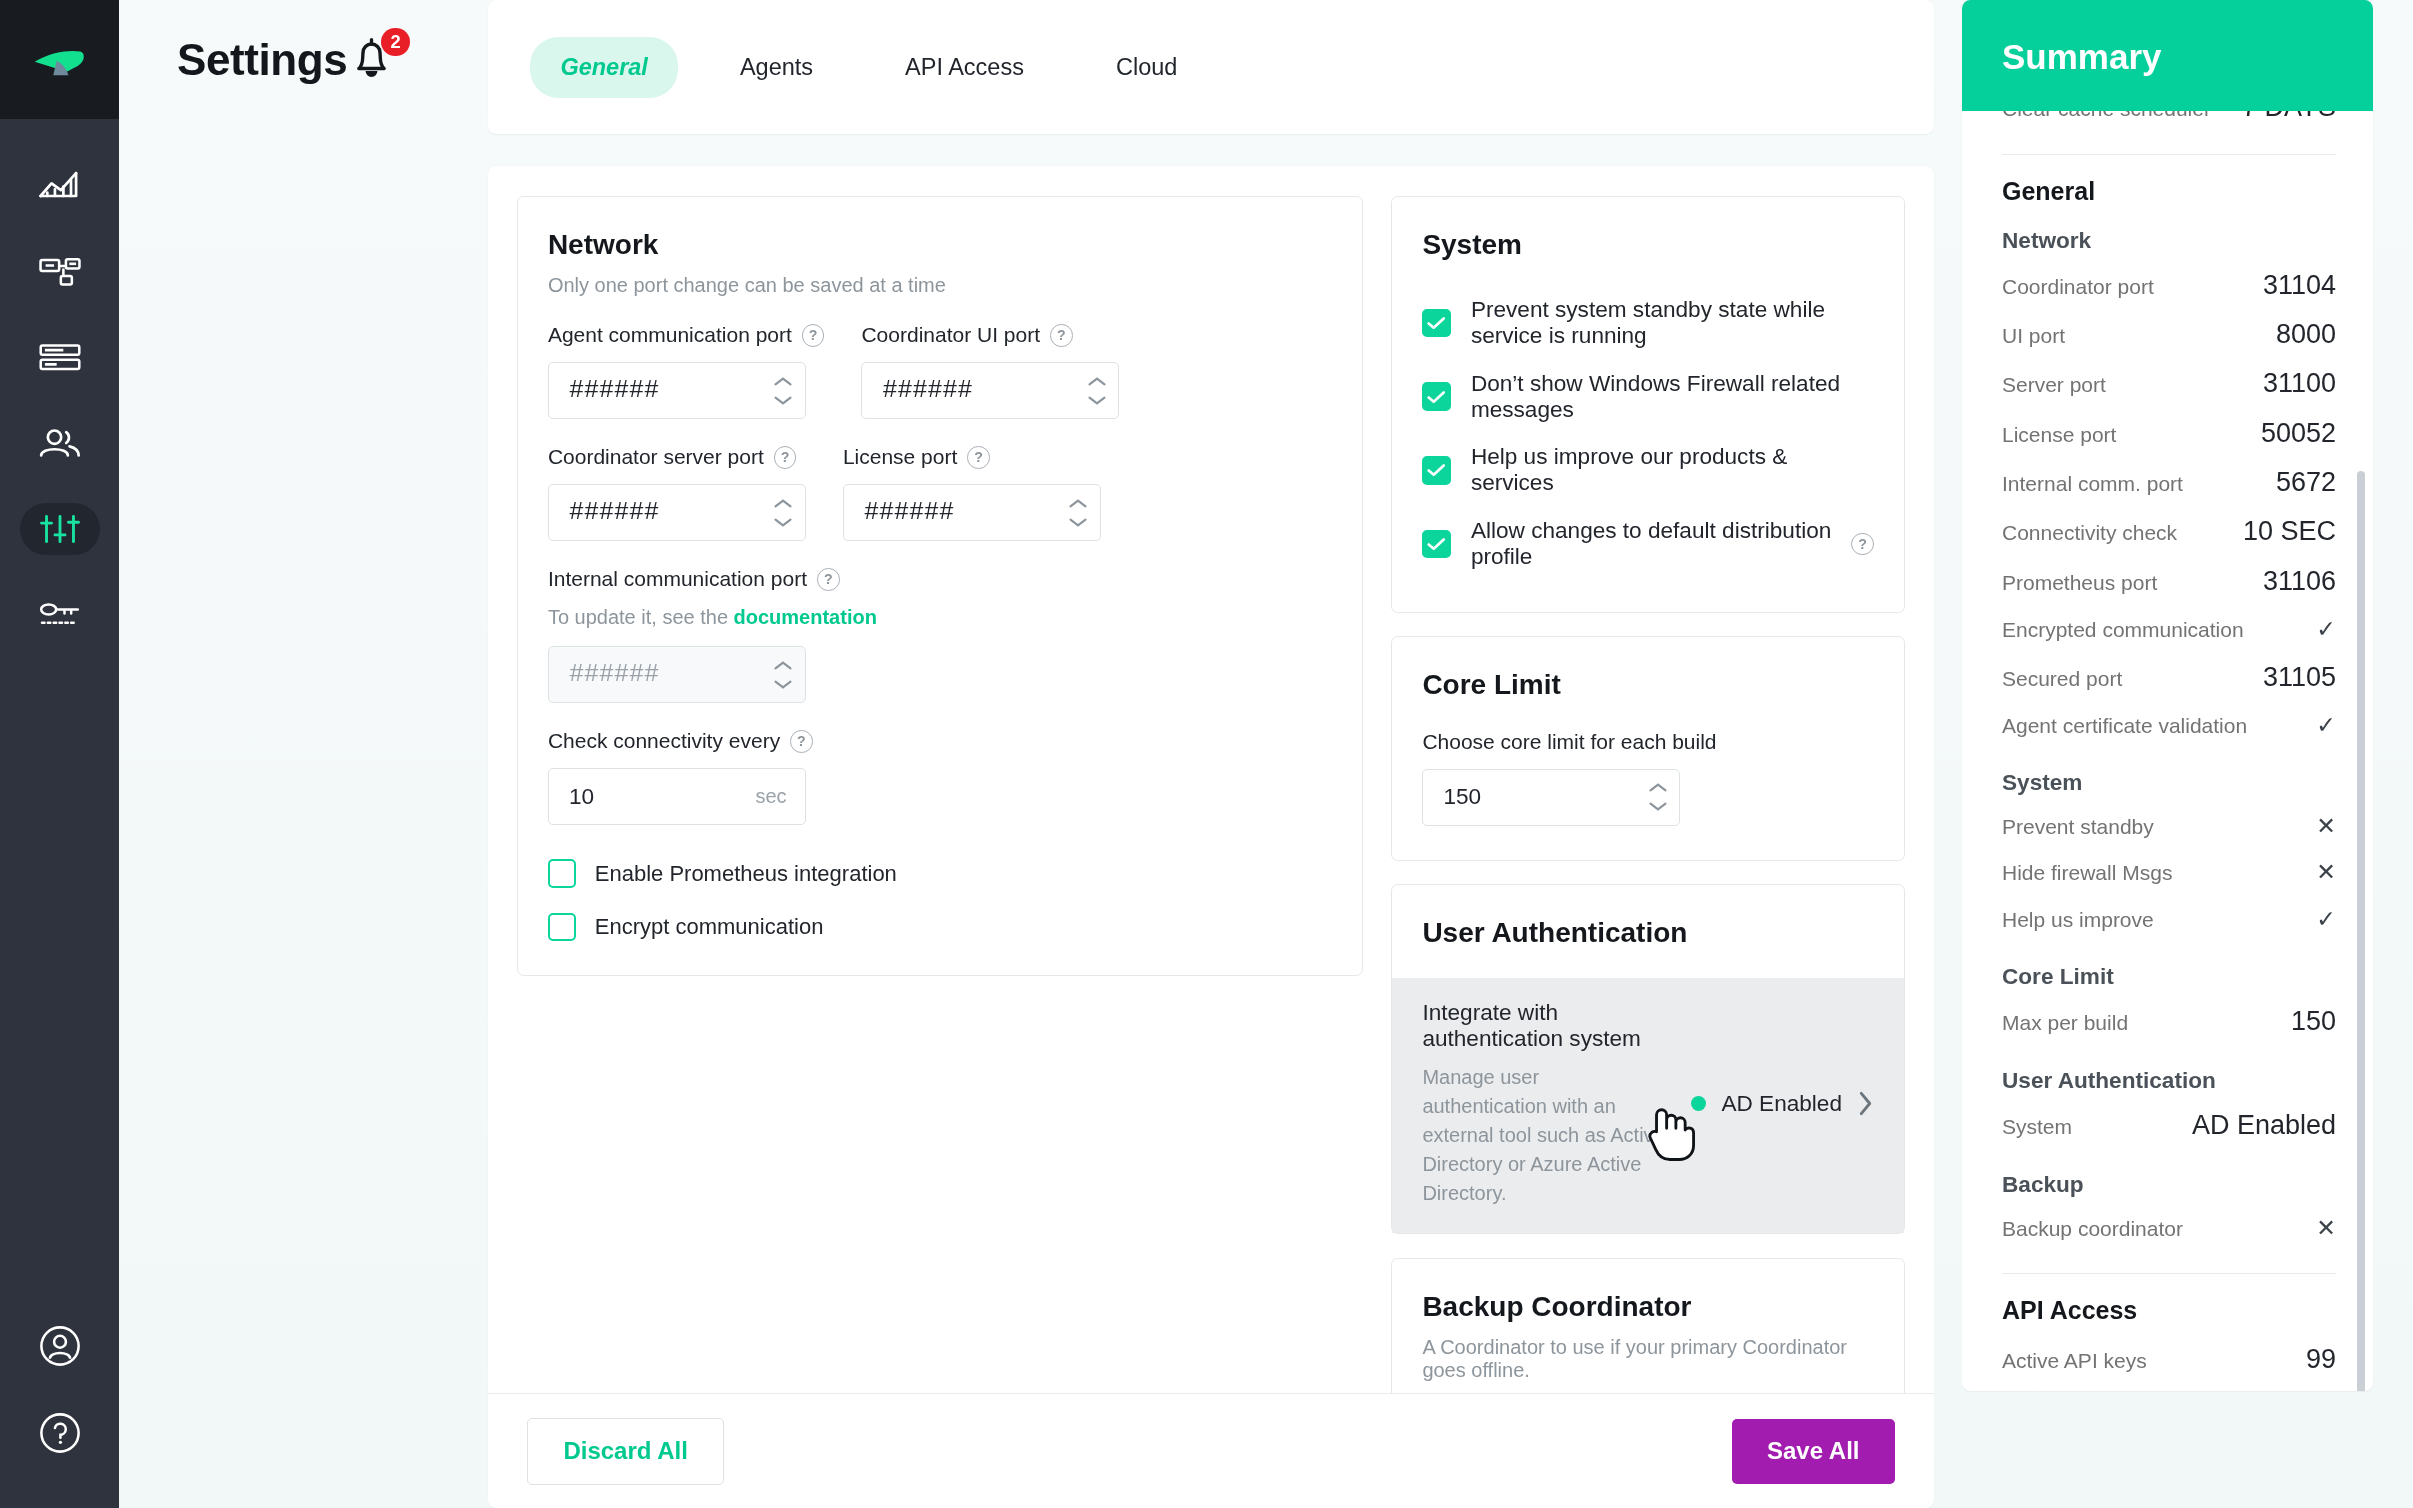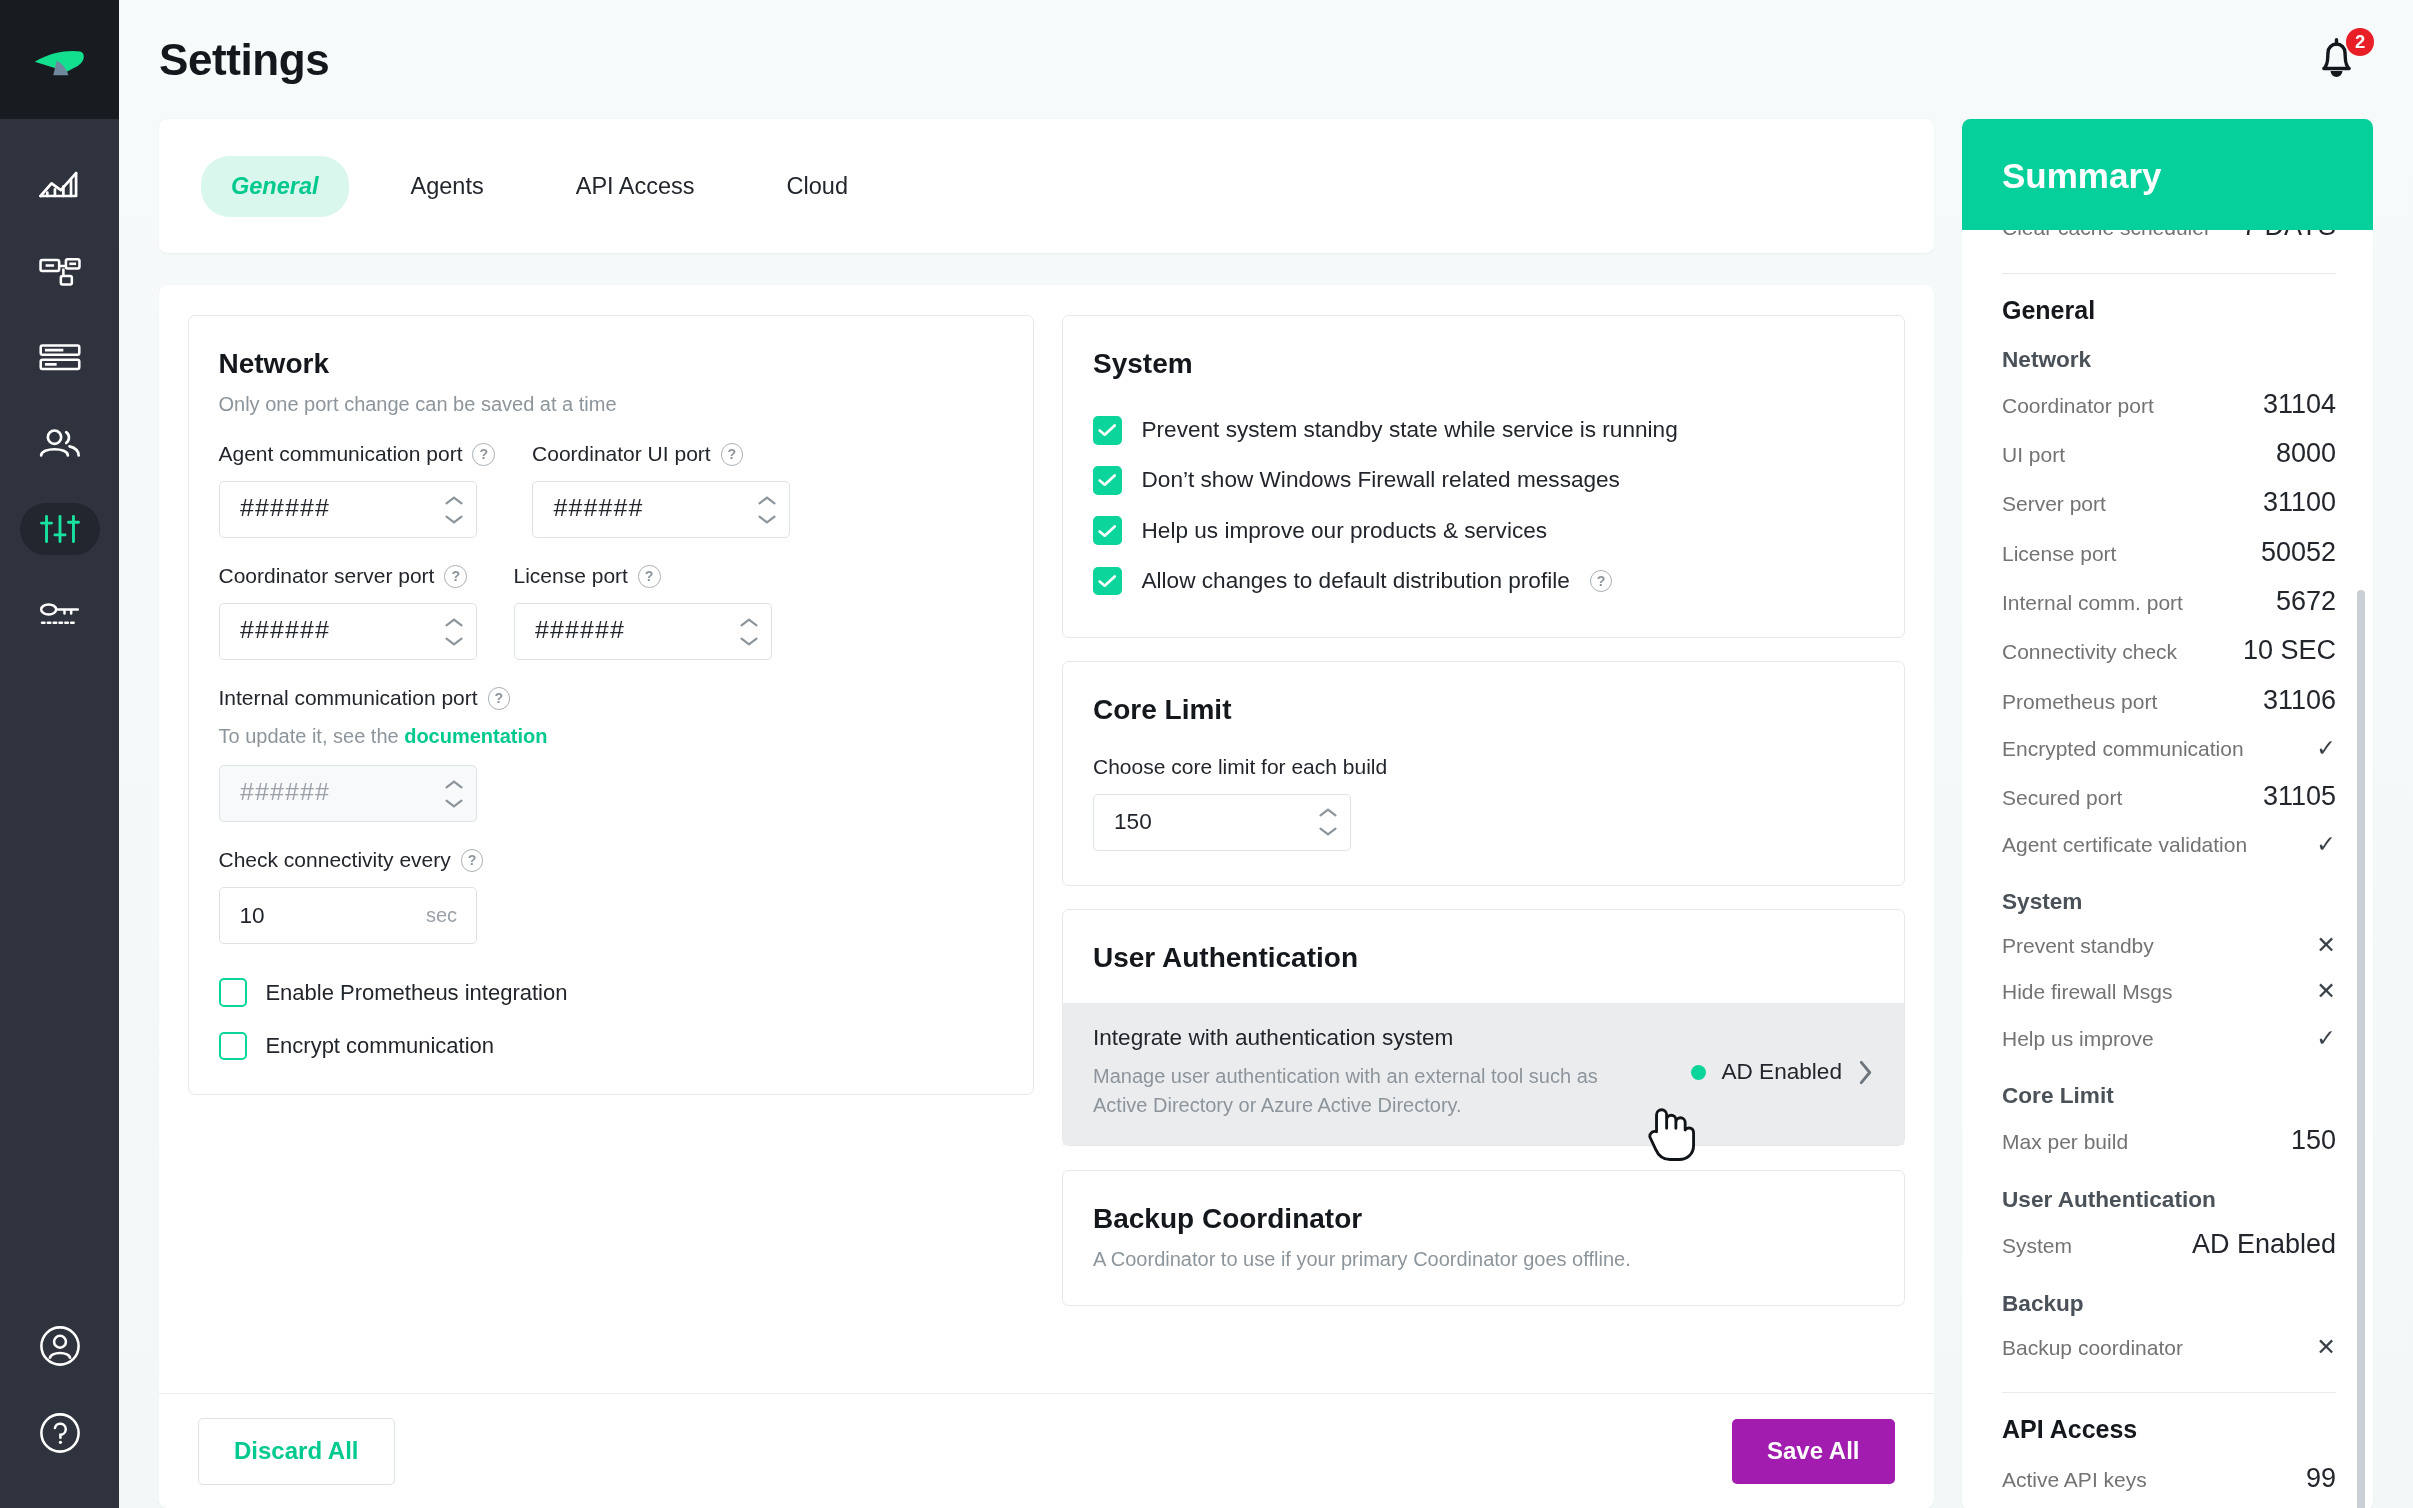--- a/index.html
+++ b/index.html
@@ -32,22 +32,23 @@
   }
   .rail-item.active { background: #22262e; }
   .rail-bottom {
     margin-top: auto; margin-bottom: 50px;
     display: flex; flex-direction: column; align-items: center; gap: 40px;
   }
 
   
   .main {
     flex: 1 1 auto; height: 1508px; position: relative;
-    display: flex; flex-direction: column;
+    display: flex; flex-direction: row;
     background: linear-gradient(180deg,#f6fafa 0%,#f2f7f7 100%);
+    padding-left: 18px;
   }
   .topbar {
     height: 119px; flex: 0 0 119px;
     display: flex; align-items: center;
     padding: 0 47px 0 40px;
   }
   .page-title { font-size: 44px; font-weight: 700; color: #14171c; letter-spacing: -0.4px; }
   .topbar-right { margin-left: auto; position: relative; display: flex; align-items: center; }
   .bell-wrap { position: relative; width: 54px; height: 54px; cursor: pointer; }
   .badge {

